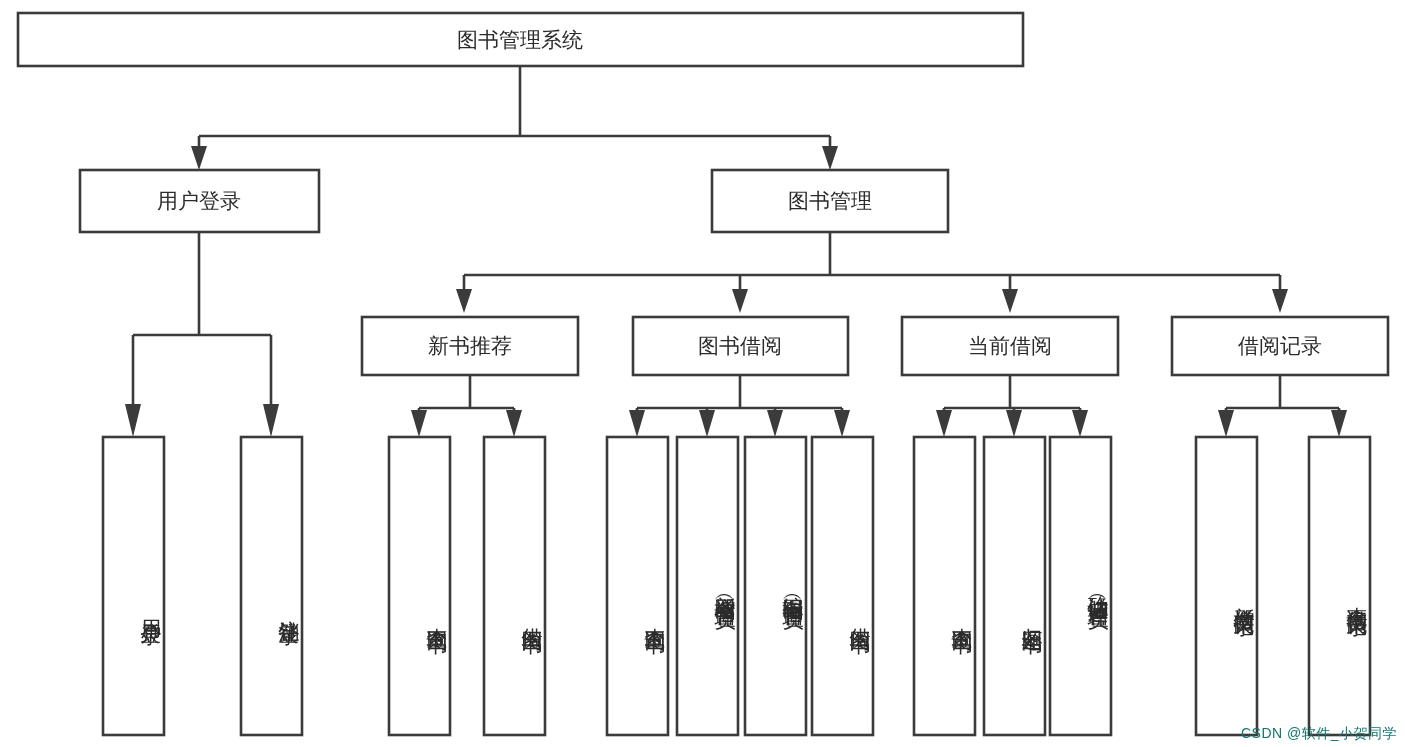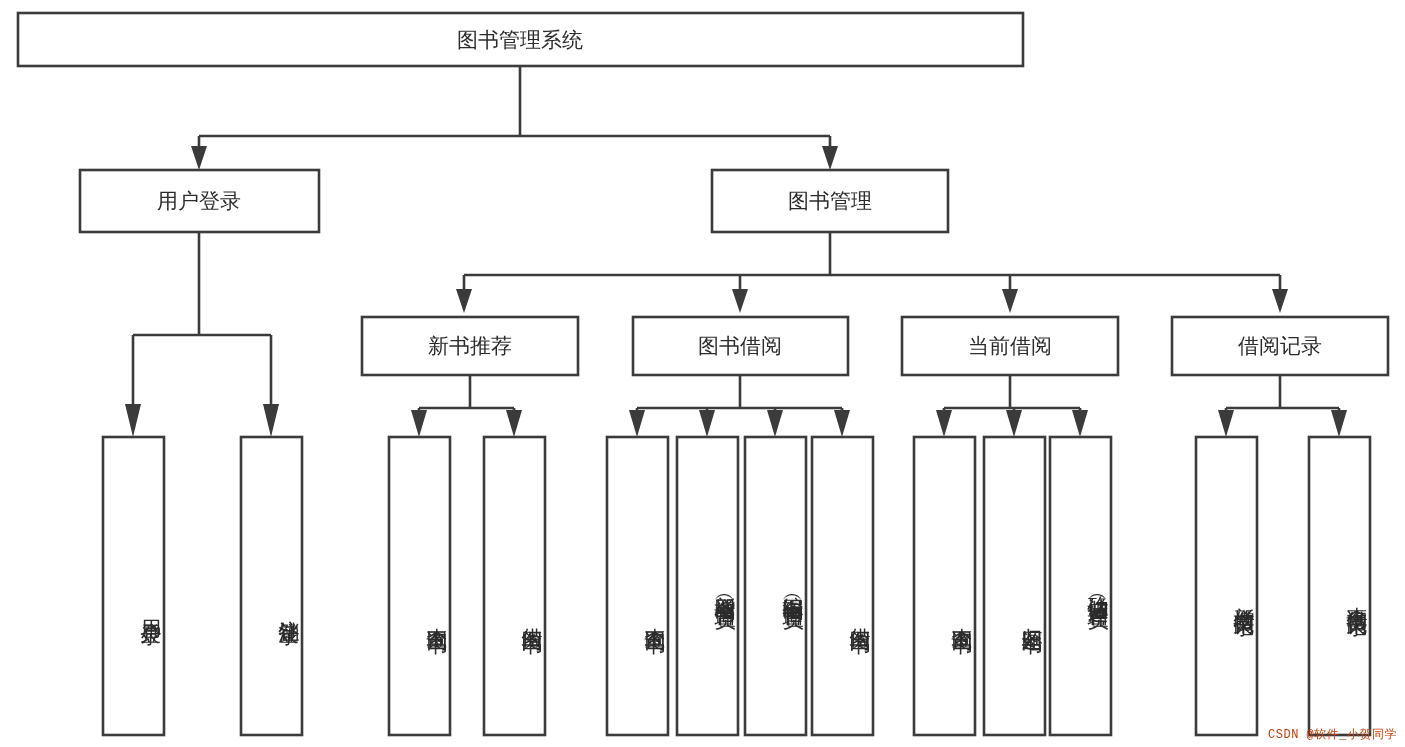--- a/index.html
+++ b/index.html
@@ -59,23 +59,23 @@
     line-height: 1.32;
     color: #2b2b2b;
     letter-spacing: 2px;
     white-space: nowrap;
     pointer-events: none;
   }
   .watermark {
     position: absolute;
     right: 8px;
     bottom: 4px;
-    font-family: Liberation Mono, monospace;
-    font-size: 12px;
-    color: #c2410c;
+    font-family: Liberation Sans, sans-serif;
+    font-size: 14px;
+    color: #0f766e;
     letter-spacing: 0.5px;
     white-space: nowrap;
   }
 </style>
 </head>
 <body>
 
 <div id="diagram-root">
 
   <svg class="flow" viewBox="0 0 1405 747" xmlns="http://www.w3.org/2000/svg">

